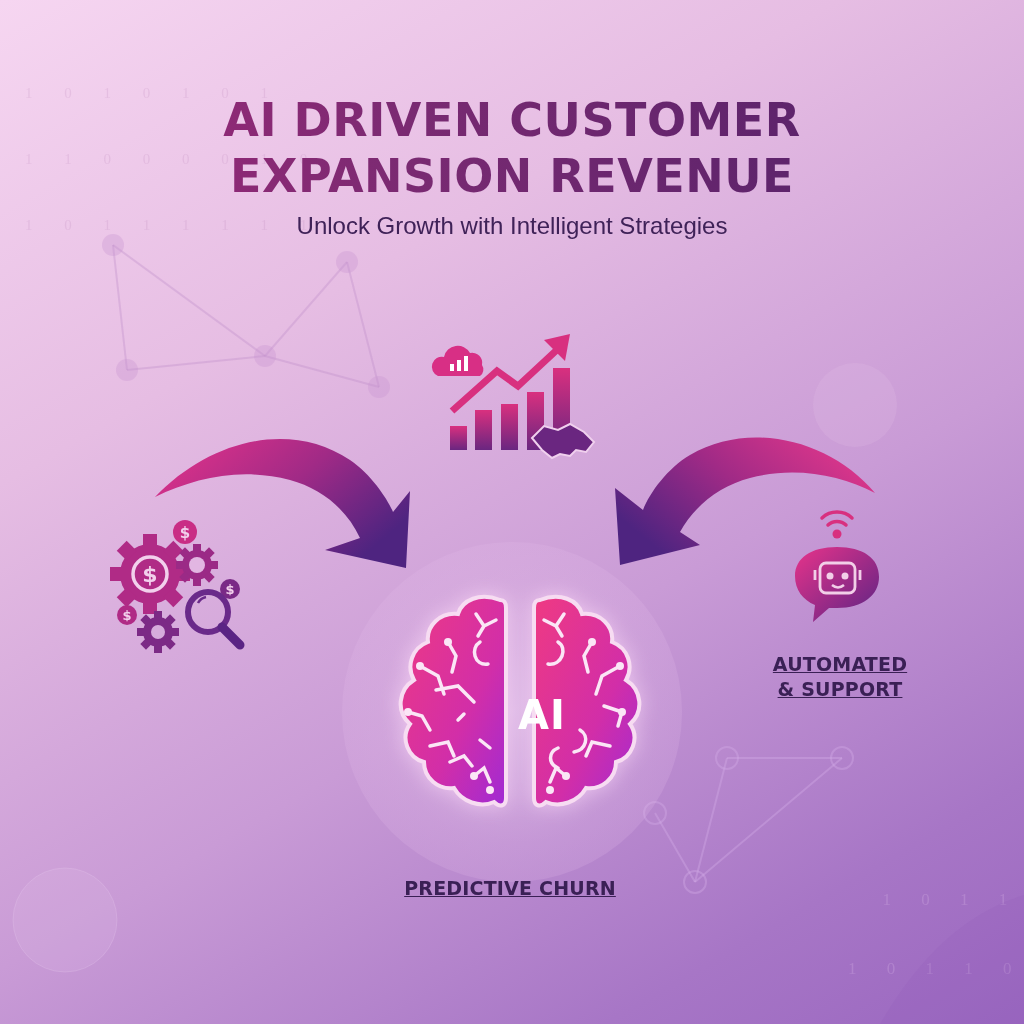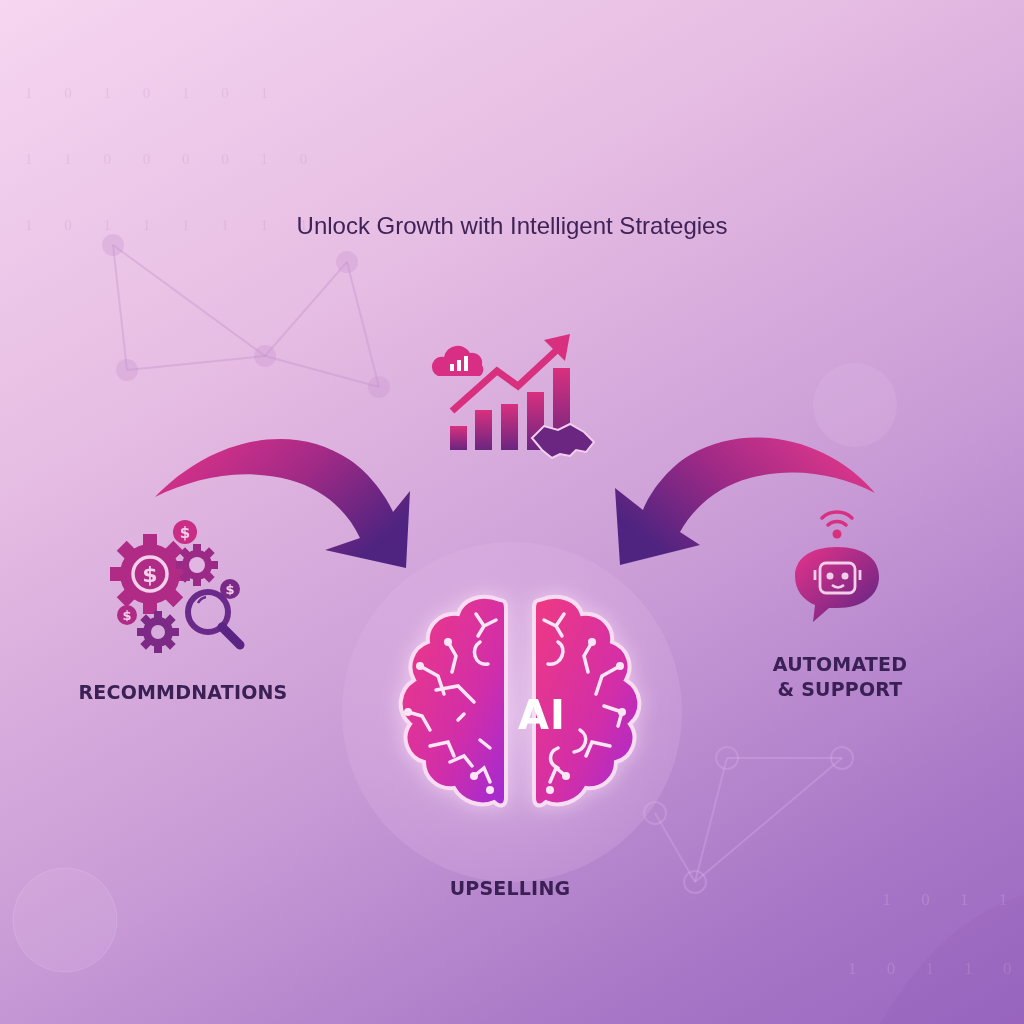--- a/index.html
+++ b/index.html
@@ -18,21 +18,21 @@
     letter-spacing: 0.5px;
     background: linear-gradient(90deg, #a4287a 0%, #7a2a72 40%, #4d2068 100%);
     -webkit-background-clip: text; background-clip: text; color: transparent;
   }
   .subtitle {
     position: absolute; left: 0; right: 0; top: 212px; text-align: center;
     font-family: "Liberation Sans", sans-serif; font-size: 24px; color: #3f2258;
   }
   .label {
     position: absolute; text-align: center; font-family: "DejaVu Sans", sans-serif;
-    font-weight: bold; font-size: 19px; line-height: 25px; color: #3a2055; letter-spacing: 0.2px;
+    font-weight: bold; font-size: 19px; line-height: 25px; color: #3a2055; letter-spacing: 0.2px; text-decoration: underline;
   }
   .label div { white-space: nowrap; }
   .lbl-left { left: 68px; top: 680px; width: 230px; }
   .lbl-right { left: 720px; top: 652px; width: 240px; }
   .lbl-bottom { left: 385px; top: 876px; width: 250px; }
   .halo {
     position: absolute; left: 342px; top: 542px; width: 340px; height: 340px; border-radius: 50%;
     background: radial-gradient(circle, rgba(250,225,250,0.45) 0%, rgba(230,190,235,0.25) 55%, rgba(220,180,230,0.12) 100%);
   }
   .ai-text {
@@ -86,20 +86,24 @@
         <circle cx="655" cy="813" r="11"></circle>
         <circle cx="695" cy="882" r="11"></circle>
       </g>
 
       <circle cx="855" cy="405" r="42" fill="rgba(235,200,235,0.18)"></circle>
       <circle cx="65" cy="920" r="52" fill="rgba(235,205,240,0.14)" stroke="rgba(240,215,245,0.2)"></circle>
       <path d="M 880 1024 Q 940 920 1024 895 L 1024 1024 Z" fill="rgba(140,90,180,0.15)"></path>
     </svg>
   </div>
 
+  <div class="title">
+    <div>AI DRIVEN CUSTOMER</div>
+    <div>EXPANSION REVENUE</div>
+  </div>
   <div class="subtitle">Unlock Growth with Intelligent Strategies</div>
 
   <svg width="0" height="0" style="left:0;top:0">
     <defs>
       <linearGradient id="gPinkPurple" x1="0" y1="0" x2="1" y2="1">
         <stop offset="0" stop-color="#e8338a"></stop>
         <stop offset="1" stop-color="#5a2484"></stop>
       </linearGradient>
       <linearGradient id="gArrowL" x1="0" y1="0" x2="1" y2="0.6">
         <stop offset="0" stop-color="#e8338a"></stop>
@@ -277,23 +281,22 @@
       <circle cx="212" cy="62" r="4"></circle>
         <circle cx="240" cy="86" r="4"></circle>
         <circle cx="242" cy="132" r="4"></circle>
       <circle cx="186" cy="196" r="4"></circle>
         <circle cx="170" cy="210" r="4"></circle>
     </g>
   </svg>
   <div class="ai-text">AI</div>
 
   <div class="label lbl-left">
-    <div>RECOMMDNATIONS</div>
   </div>
   <div class="label lbl-right">
     <div>AUTOMATED</div>
     <div>&amp; SUPPORT</div>
   </div>
   <div class="label lbl-bottom">
-    <div>UPSELLING</div>
+    <div>PREDICTIVE CHURN</div>
   </div>
 
 </div>
 
 </body></html>

